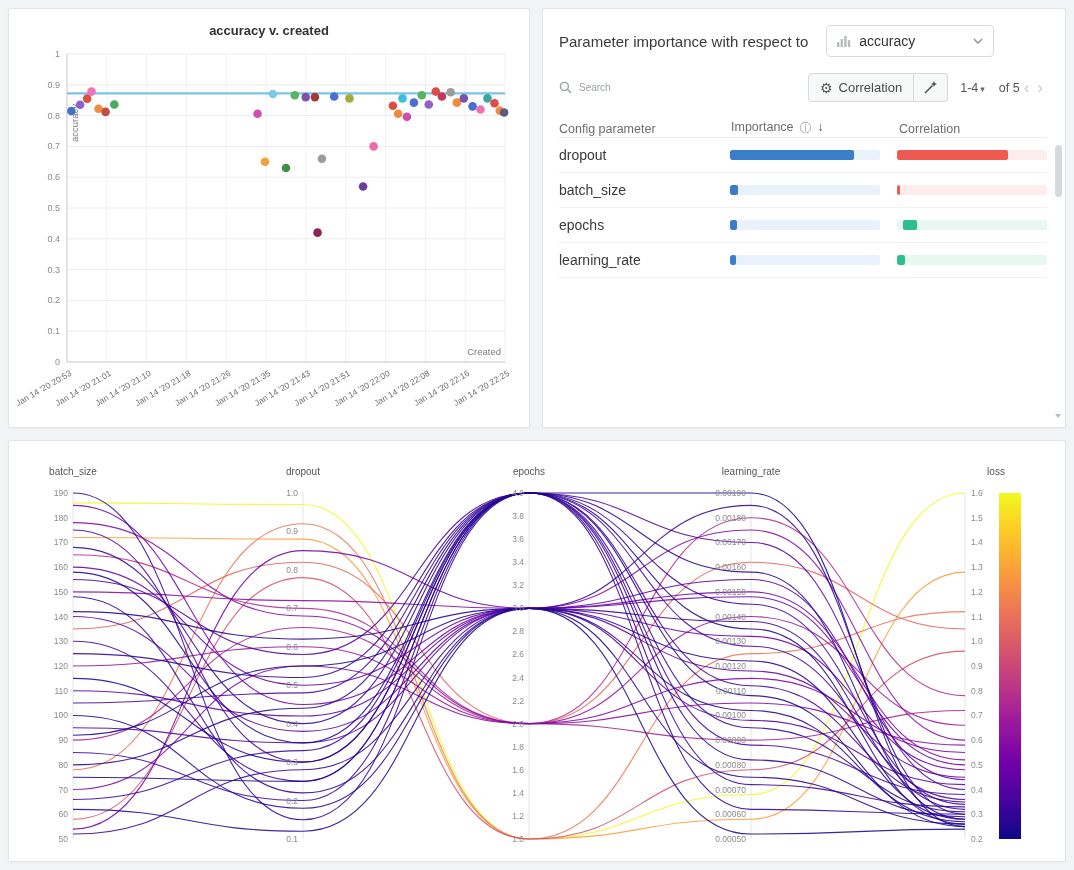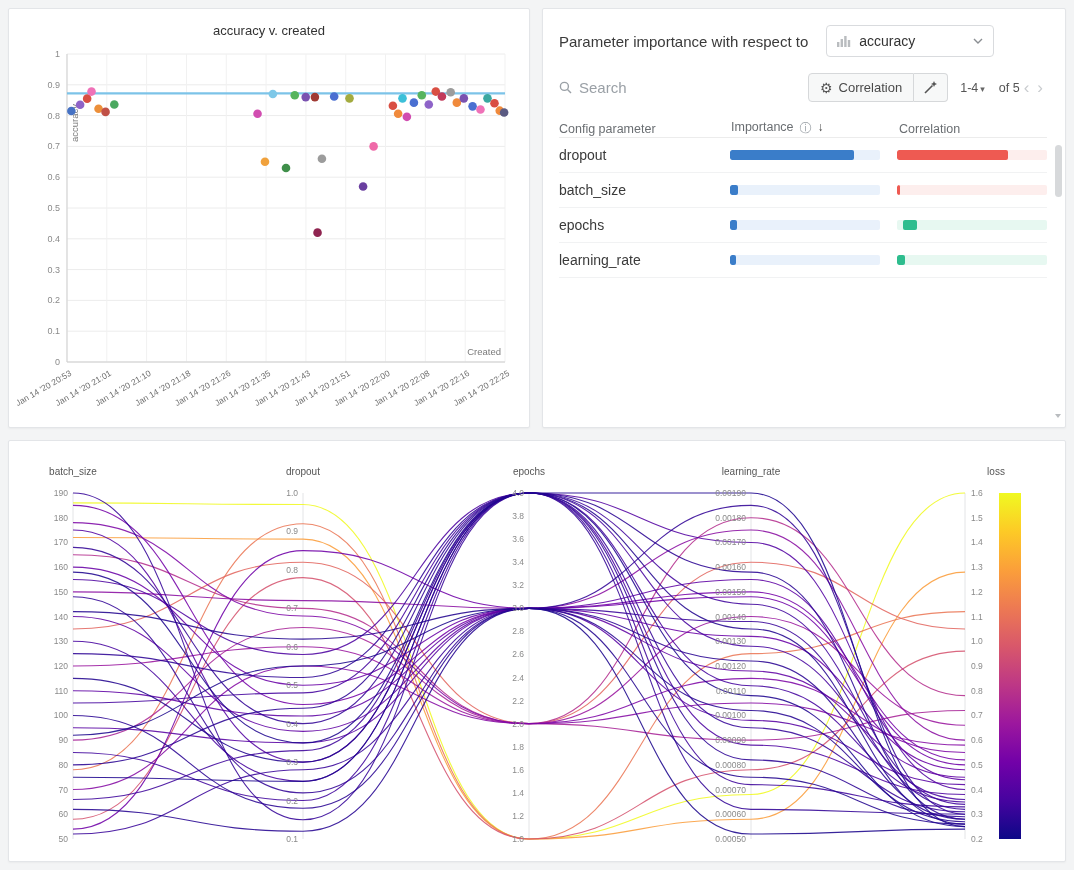--- a/index.html
+++ b/index.html
@@ -1,32 +1,32 @@
 <!DOCTYPE html>
 <html><head>
 <meta charset="utf-8">
 <style>
   *{box-sizing:border-box;margin:0;padding:0}
   body{width:1074px;height:870px;background:#f3f4f5;font-family:"Liberation Sans",sans-serif;color:#3b3b3b;overflow:hidden}
   .page{padding:8px;display:flex;flex-direction:column;gap:12px}
   .top-row{display:flex;gap:12px}
   .panel{background:#fff;border:1px solid #e3e5e8;border-radius:2px;box-shadow:0 1px 2px rgba(0,0,0,.04)}
   .scatter-panel{width:522px;height:420px;padding:8px 8px 4px}
-  .chart-title{text-align:center;font-size:13px;font-weight:normal;color:#333;margin:6px 0 2px}
+  .chart-title{text-align:center;font-size:13px;font-weight:bold;color:#333;margin:6px 0 2px}
   .importance-panel{width:524px;height:420px;padding:16px 18px 8px 16px;position:relative}
   .parallel-panel{width:1058px;height:422px;padding:4px}
   svg text{font-family:"Liberation Sans",sans-serif}
 
   
   .imp-header{display:flex;align-items:center;gap:18px;font-size:15px;color:#3a3a3a}
   .metric-dropdown{display:flex;align-items:center;gap:8px;border:1px solid #d9dbde;border-radius:4px;padding:7px 10px;font-size:14px;color:#333;cursor:pointer;min-width:168px}
   .metric-dropdown .val{flex:1}
   .imp-toolbar{display:flex;align-items:center;margin-top:16px}
   .search-box{display:flex;align-items:center;gap:7px;flex:1}
-  .search-box input{border:none;outline:none;font-size:15px;color:#3b82f6;width:130px;background:transparent}
+  .search-box input{border:none;outline:none;font-size:10px;color:#3b82f6;width:130px;background:transparent}
   .search-box input::placeholder{color:#9aa0a6}
   .btn-group{display:flex}
   .btn{display:flex;align-items:center;gap:6px;border:1px solid #d6d8da;background:#f7f8f8;padding:6px 11px;font-size:13px;color:#4a4a4a;cursor:pointer}
   .btn-params{border-radius:4px 0 0 4px}
   .btn-wand{border-radius:0 4px 4px 0;border-left:none;padding:6px 9px}
   .gear-glyph{font-size:14px;color:#555;line-height:1}
   .pagination{display:flex;align-items:center;gap:12px;font-size:12.5px;color:#555;margin-left:12px;white-space:nowrap}
   .caret{font-size:9px;color:#666;margin:0 2px}
   .chev-nav{color:#c9cccf;font-size:17px;padding:0 4px;cursor:default;user-select:none}
   .table-head{display:flex;align-items:center;margin-top:18px;border-bottom:1px solid #ececec;font-size:12.5px;color:#6a6e72}

